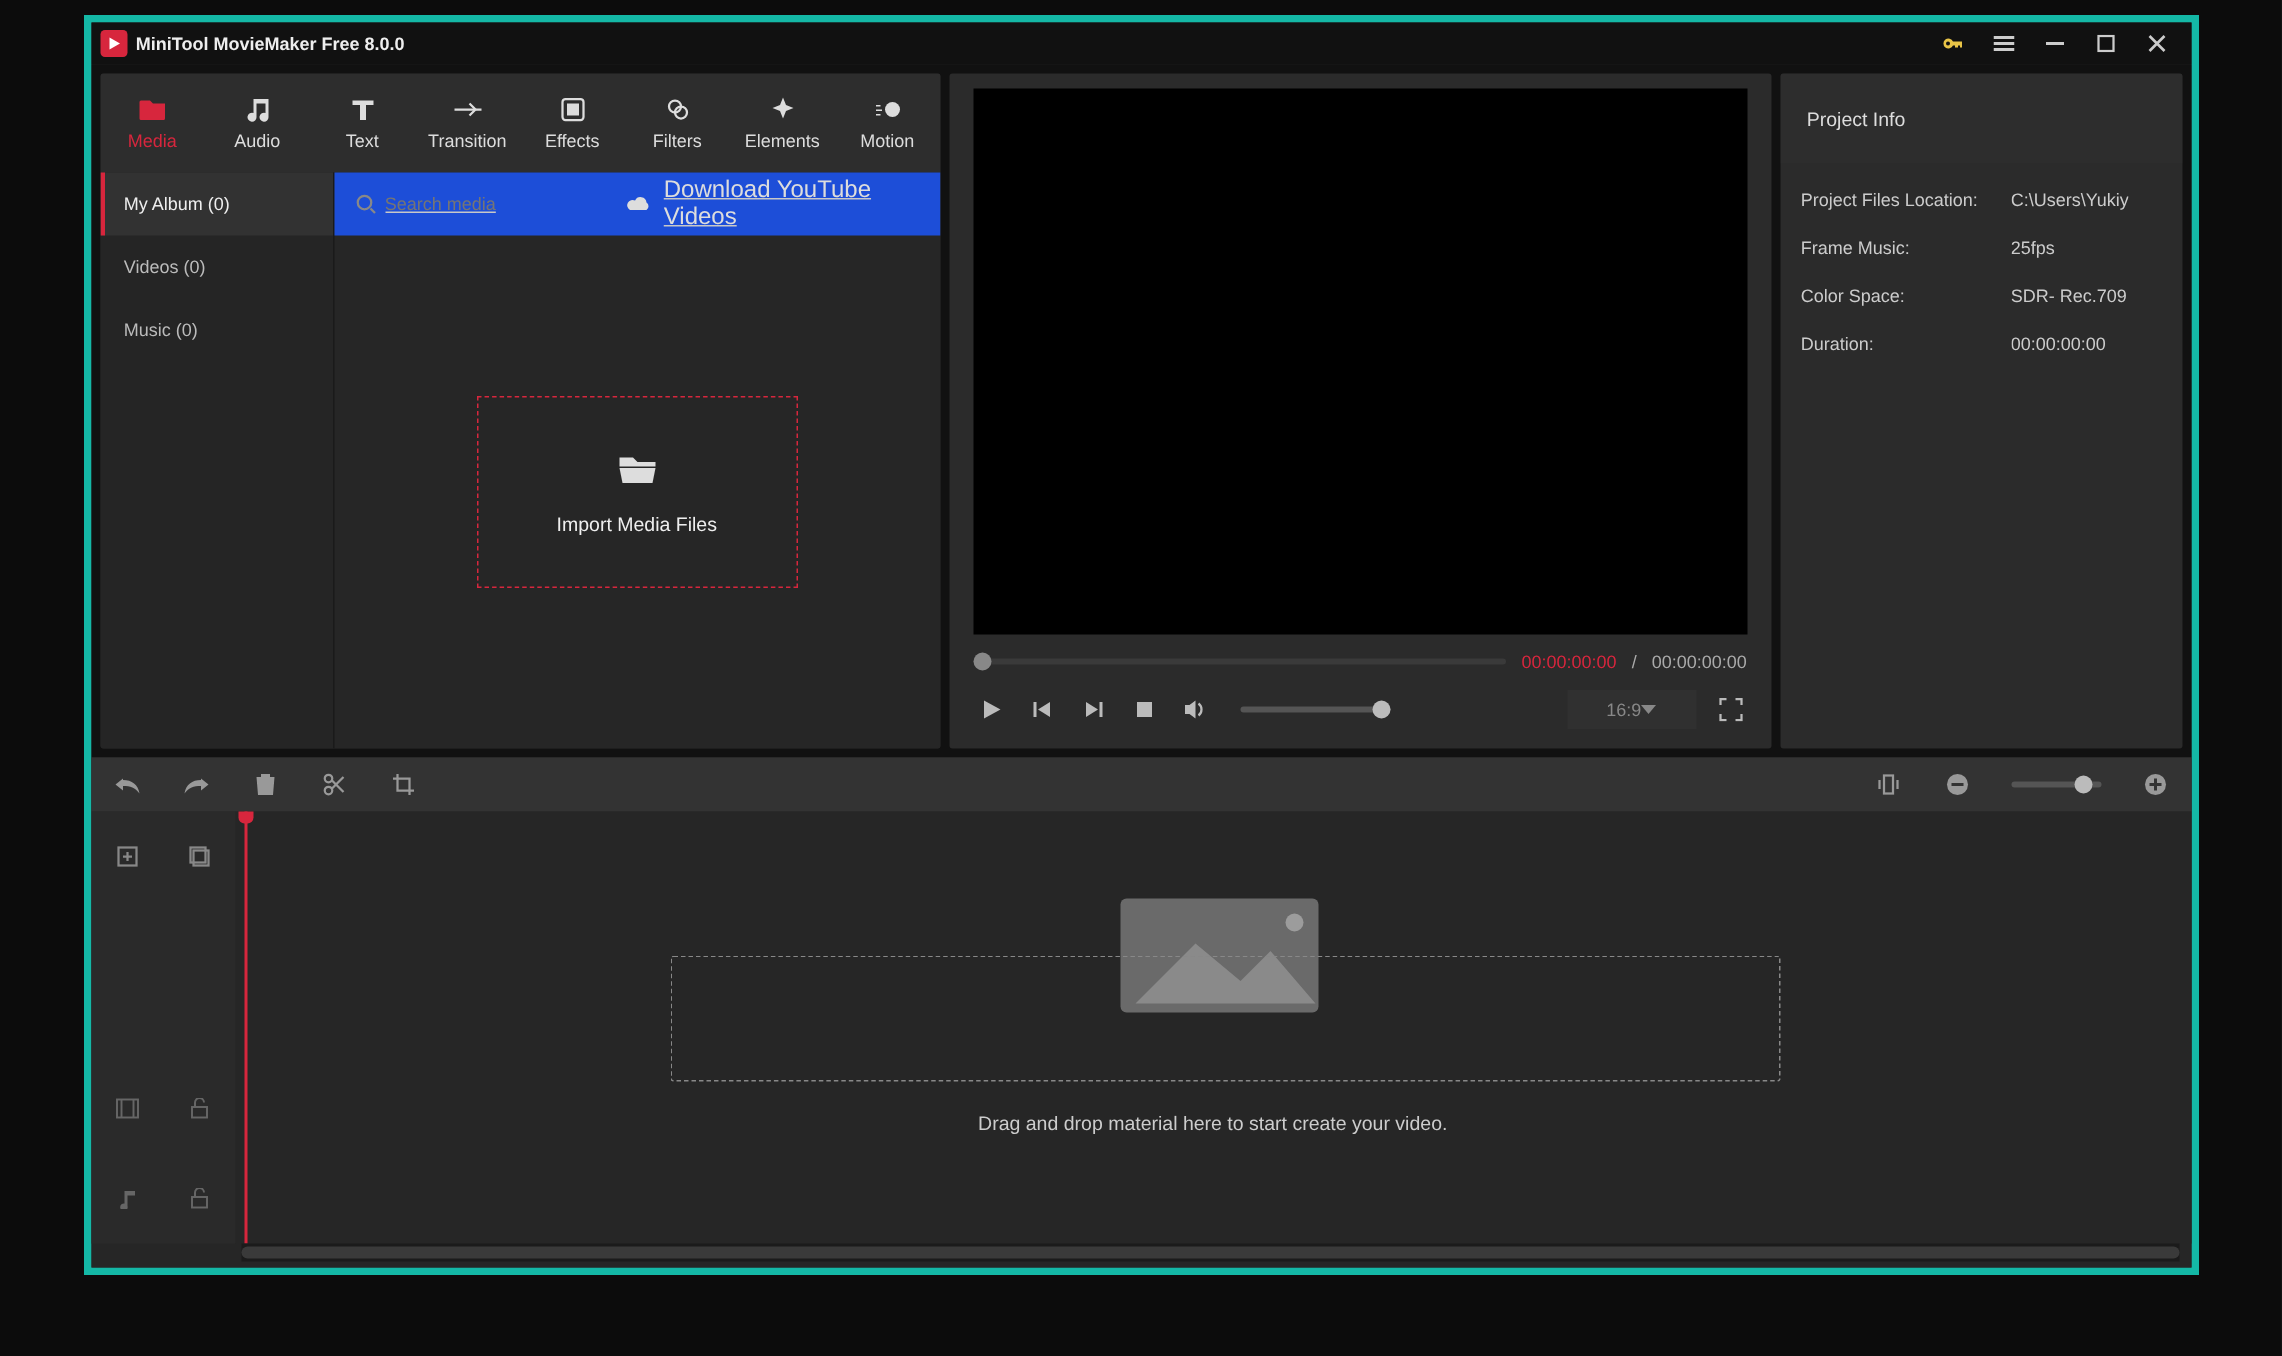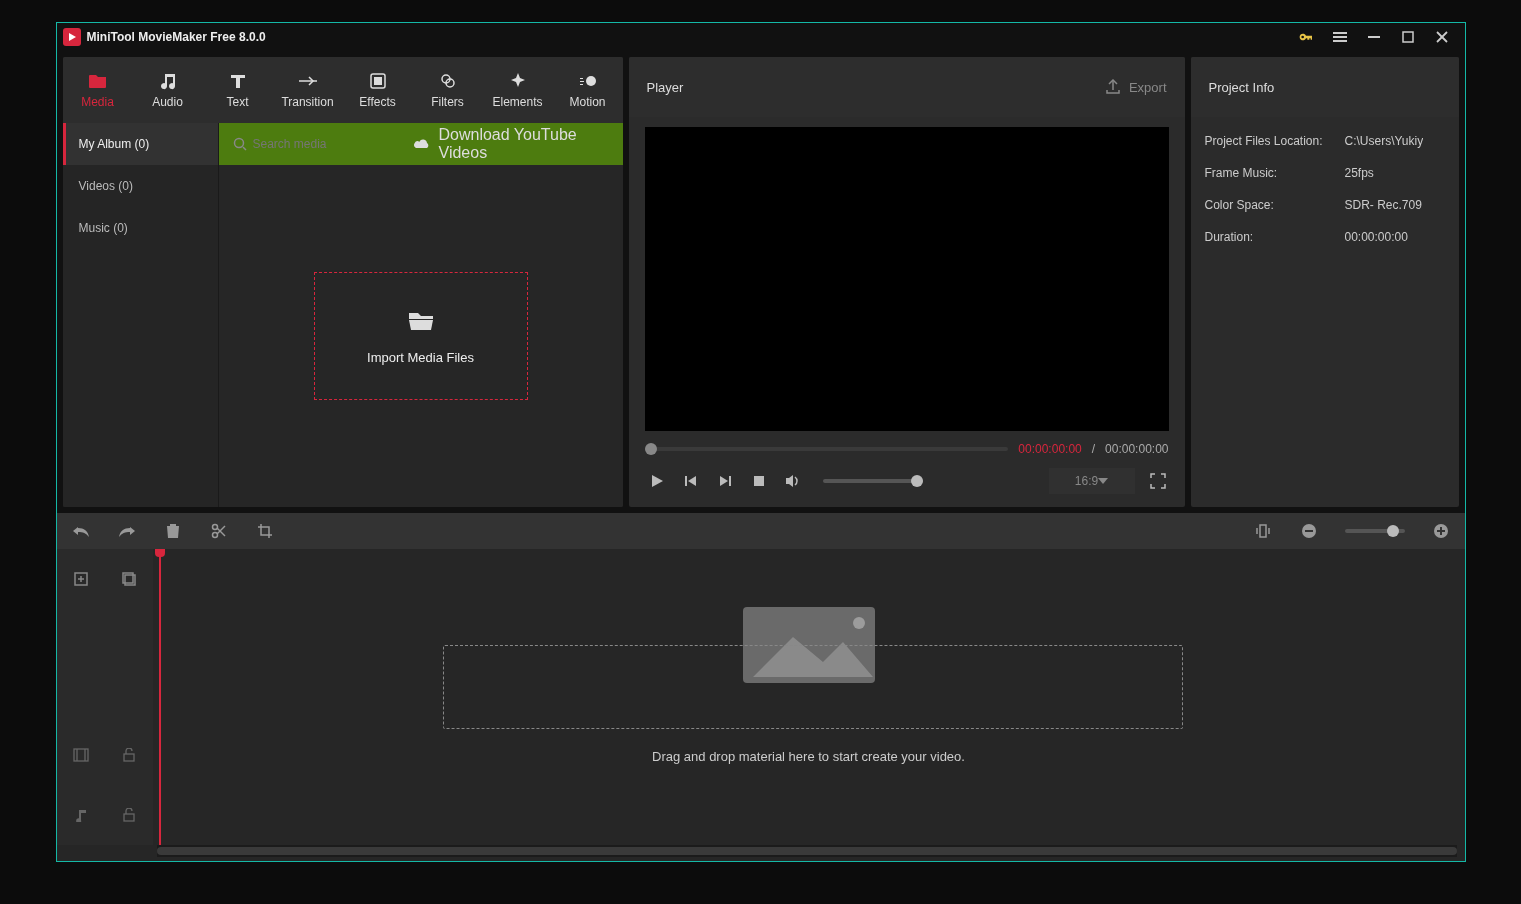--- a/index.html
+++ b/index.html
@@ -1,18 +1,18 @@
 <!DOCTYPE html>
 <html><head>
 <meta charset="utf-8">
 <style>
 * { box-sizing: border-box; margin: 0; padding: 0; font-family: "Segoe UI", Arial, sans-serif; }
 html, body { width: 1521px; height: 904px; background: #0c0c0c; color: #c8c8c8; overflow: hidden; }
 
-.app { width: 1410px; height: 840px; margin: 16px auto; background: #262626; border: 1px solid #14b8a6; display: flex; flex-direction: column; position: relative; top: 6px;}
+.app { width: 1410px; height: 840px; margin: 4px auto; background: #262626; border: 5px solid #14b8a6; display: flex; flex-direction: column; position: relative; top: 6px;}
 
 
 .titlebar { height: 28px; background: #111; display: flex; align-items: center; padding: 0 6px; }
 .titlebar .logo { width: 18px; height: 18px; background: #d7263d; border-radius: 3px; margin-right: 6px; display:flex; align-items:center; justify-content:center;}
 .titlebar .title { font-size: 12px; font-weight: 600; color: #eee; flex: 0 0 auto; }
 .titlebar .spacer { flex: 1; }
 .titlebar .title-btn { width: 34px; height: 28px; display: flex; align-items: center; justify-content: center; cursor: pointer; }
 .titlebar .title-btn svg { fill: #ccc; }
 .key-icon svg { fill: #e8c447 !important; }
 
@@ -25,21 +25,21 @@
 .tabs { display: flex; align-items: flex-end; background: #2d2d2d; height: 66px; }
 .tab { flex: 1; display:flex; flex-direction:column; align-items:center; justify-content:center; gap:4px; height:100%; cursor:pointer; font-size:12px; color:#ddd;}
 .tab.active { color:#d7263d; }
 .tab .ticon { width:20px; height:20px; display:flex; align-items:center; justify-content:center;}
 
 .media-body { flex:1; display:flex; background:#262626; }
 .media-side { width:156px; background:#252525; border-right:1px solid #1a1a1a;}
 .side-item { height:42px; display:flex; align-items:center; padding-left:16px; font-size:12px; color:#bbb; cursor:pointer;}
 .side-item.active { background:#323232; color:#eee; border-left:3px solid #d7263d; padding-left:13px;}
 .media-main { flex:1; display:flex; flex-direction:column; }
-.media-toolbar { height:42px; display:flex; align-items:center; padding:0 14px; background:#4d7c0f;}
+.media-toolbar { height:42px; display:flex; align-items:center; padding:0 14px; background:#1d4ed8;text-decoration:underline;}
 .search { flex:1; display:flex; align-items:center; gap:6px;}
 .search input { background:transparent; border:none; outline:none; color:#ccc; font-size:12px; width: 160px;}
 .dl-yt { display:flex; align-items:center; gap:8px; font-size:16px; color:#ddd; cursor:pointer;}
 .media-drop { flex:1; display:flex; align-items:center; justify-content:center;}
 .drop-box { width:214px; height:128px; border:1px dashed #d7263d; display:flex; flex-direction:column; align-items:center; justify-content:center; gap:16px; cursor:pointer;}
 .drop-box .lbl { font-size:13px; color:#eee;}
 
 
 .player-panel { flex:1; }
 .panel-header { height:60px; display:flex; align-items:center; padding:0 18px; background:#2d2d2d; font-size:13px; color:#ddd;}
@@ -252,34 +252,20 @@
                   </svg>
                 </span>
               <span class="lbl">Import Media Files</span>
             </div>
           </div>
         </div>
       </div>
     </div>
 
     <div class="panel player-panel">
-      <div class="panel-header">
-        <span>Player</span>
-        <div class="spacer"></div>
-        <div class="export-btn">
-          <span>
-              <svg width="16" height="16" viewBox="0 0 16 16" fill="none" stroke="#888" stroke-width="1.5">
-                <path d="M8 11V2"></path>
-                <path d="M4 5l4-4 4 4"></path>
-                <path d="M2 11v3h12v-3"></path>
-              </svg>
-            </span>
-          <span>Export</span>
-        </div>
-      </div>
       <div class="player-body">
         <div class="viewport"></div>
         <div class="scrubber">
           <div class="scrub-track">
               <div class="scrub-thumb"></div>
             </div>
           <span class="time-cur">00:00:00:00</span>
           <span class="time-sep">/</span>
           <span class="time-tot">00:00:00:00</span>
         </div>

